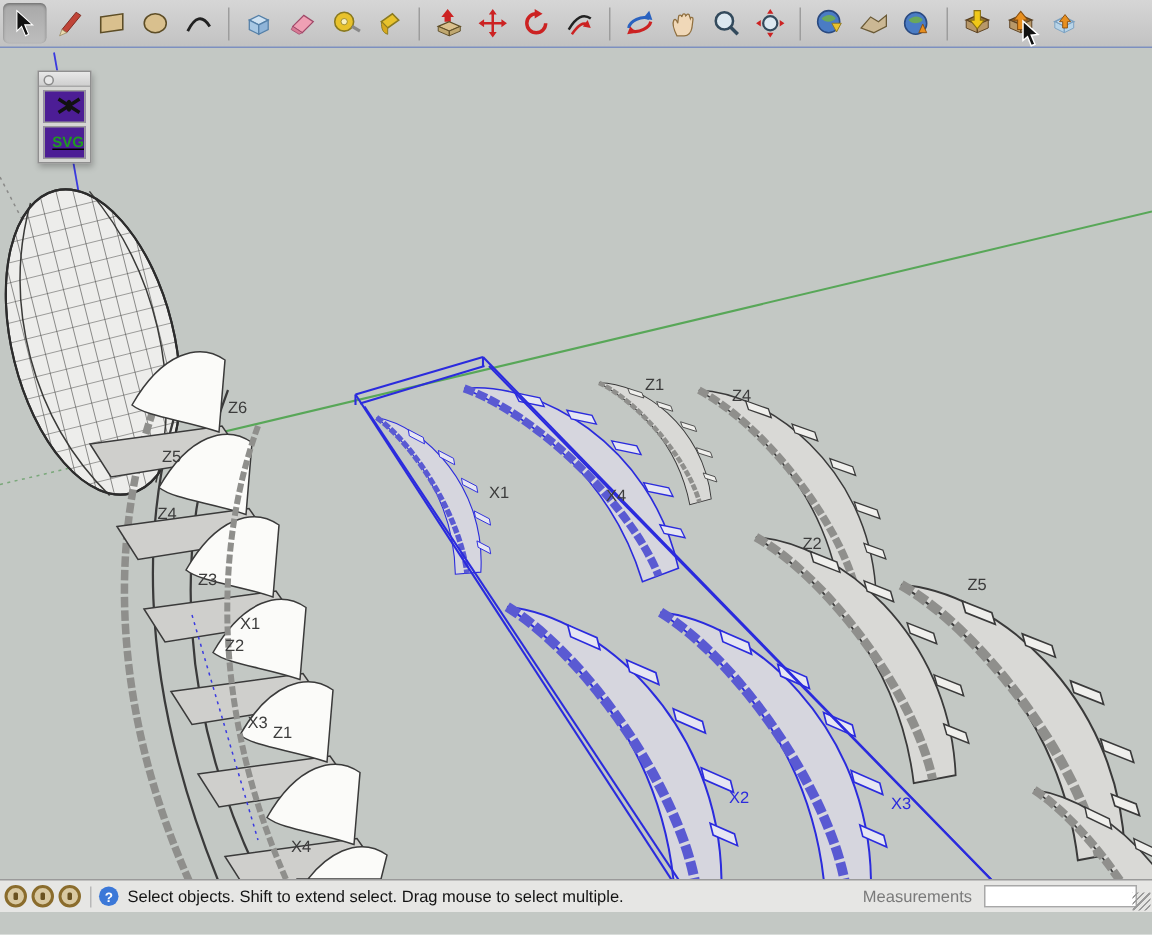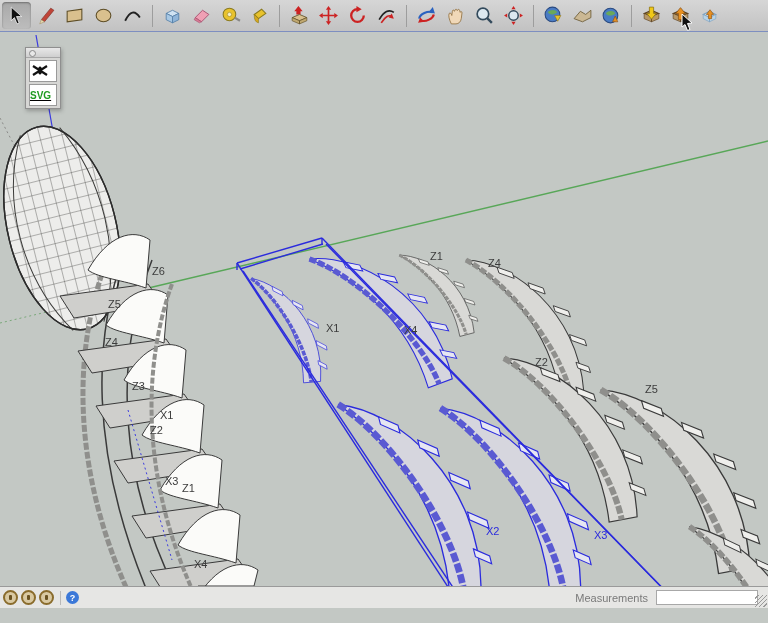--- a/index.html
+++ b/index.html
@@ -34,22 +34,22 @@
   .viewport{position:relative;width:768px;height:554px;background:#c3c8c4;}
   .viewport svg.scene{position:absolute;left:0;top:0;}
   .pl{font:11px "Liberation Sans",sans-serif;fill:#3c3c3c;}
   .pl.blue{fill:#2b2bdd;}
 
   
   .palette{position:absolute;left:25px;top:15px;width:34px;background:#d6d6d4;
     border:1px solid #8f8f8f;box-shadow:1px 2px 4px rgba(0,0,0,.25);}
   .palette .phead{height:9px;border-bottom:1px solid #a8a8a8;background:linear-gradient(#e8e8e8,#cfcfcf);position:relative;}
   .palette .pclose{position:absolute;left:3px;top:2px;width:5px;height:5px;border:1px solid #8a8a8a;border-radius:50%;background:#e8e8e8;}
-  .pbtn{width:26px;height:20px;margin:2px auto;border:1px solid #9a9a9a;background:#ffffff;
-    display:flex;align-items:center;justify-content:flex-start;text-decoration:underline;}
+  .pbtn{width:26px;height:20px;margin:2px auto;border:1px solid #9a9a9a;background:#4c1d95;
+    display:flex;align-items:center;justify-content:flex-end;text-decoration:underline;}
   .svgtxt{font-size:10px;font-weight:bold;color:#1f9b20;letter-spacing:0;}
 
   
   .statusbar{position:relative;height:21px;background:#e6e6e4;border-top:1px solid #9a9a9a;
     display:flex;align-items:center;font-size:11px;color:#141414;}
   .stat{width:11px;height:11px;border-radius:50%;border:2px solid #8a6c2c;background:#d9c9a2;
     margin-left:3px;flex:0 0 auto;display:flex;align-items:center;justify-content:center;}
   .stat i{width:3px;height:5px;background:#6a5220;border-radius:1px;}
   .vsep{width:1px;height:14px;background:#b8b8b8;margin:0 5px 0 6px;}
   .help{width:13px;height:13px;border-radius:50%;background:#3b78d8;color:#fff;font-size:9px;
@@ -359,20 +359,21 @@
         <i></i>
       </span>
     <span class="stat">
         <i></i>
       </span>
     <span class="stat">
         <i></i>
       </span>
     <span class="vsep"></span>
     <span class="help">?</span>
+    <span class="msg">Select objects. Shift to extend select. Drag mouse to select multiple.</span>
     <span class="meas-label">Measurements</span>
     <input class="meas-input" value="" style="">
     <span class="grip"></span>
   </div>
 
   <svg class="cursor" width="14" height="20" viewBox="0 0 14 20">
     <path d="M1 1 L11 10 L6.5 10.5 L9 16.5 L6.5 17.5 L4 11.5 L1 14 Z" fill="#111" stroke="#fff" stroke-width="1"></path>
   </svg>
 </div>
 

